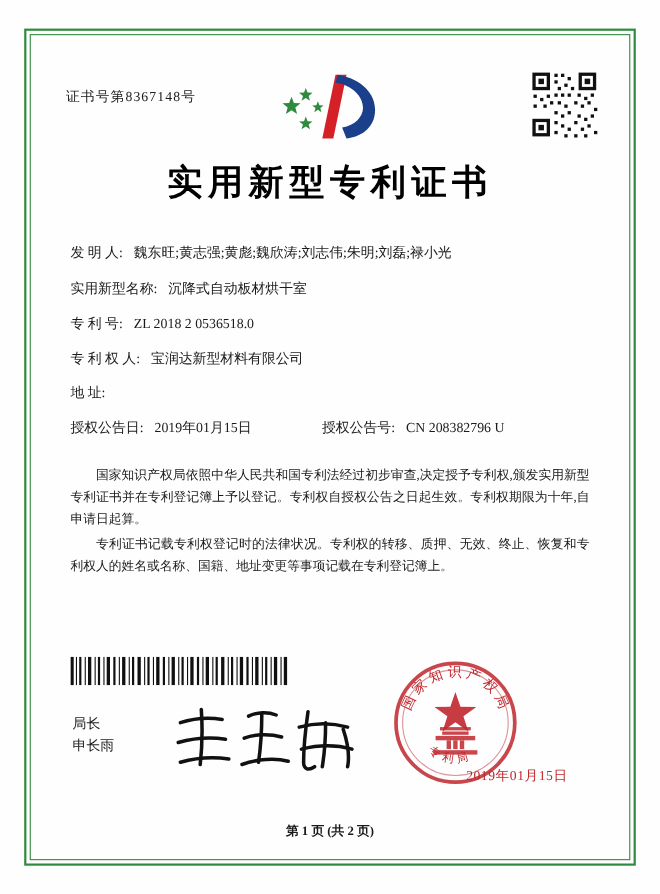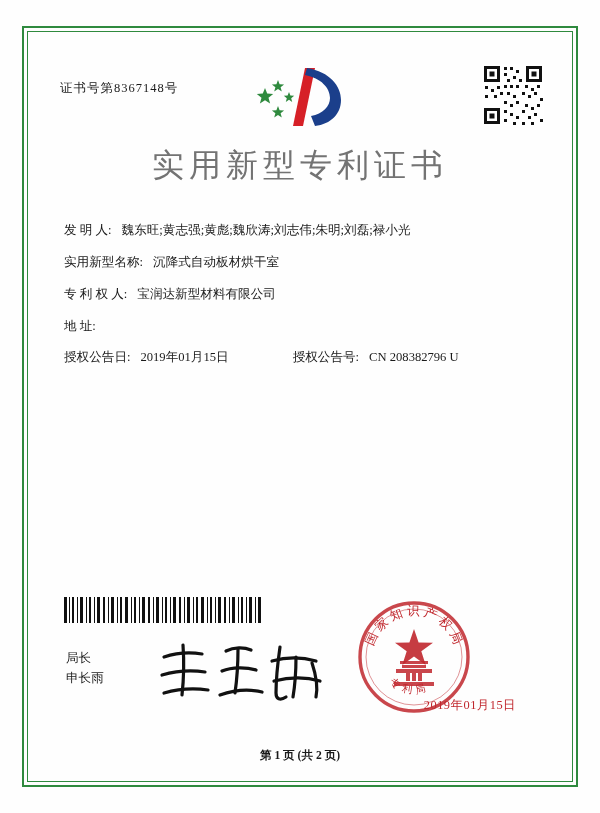--- a/index.html
+++ b/index.html
@@ -74,25 +74,25 @@
     right: 16px;
     top: 20px;
     width: 62px;
     height: 62px;
   }
 
   
   .title {
     text-align: center;
     font-size: 32px;
-    font-weight: normal;
+    font-weight: bold;
     letter-spacing: 5px;
     margin-top: 14px;
     margin-bottom: 6px;
-    color: #737373;
+    color: #000000;
     font-family: "Liberation Serif", "DejaVu Serif", serif;
   }
 
   
   .fields {
     margin-top: 34px;
     padding-left: 24px;
     padding-right: 10px;
   }
   .field-row {
@@ -295,36 +295,44 @@
     <div class="fields">
       <div class="field-row">
         <span class="field-label">发 明 人:</span>
         <span class="field-value">魏东旺;黄志强;黄彪;魏欣涛;刘志伟;朱明;刘磊;禄小光</span>
       </div>
       <div class="field-row">
         <span class="field-label">实用新型名称:</span>
         <span class="field-value">沉降式自动板材烘干室</span>
       </div>
       <div class="field-row">
+        <span class="field-label">专 利 号:</span>
+        <span class="field-value">ZL 2018 2 0536518.0</span>
+      </div>
+      <div class="field-row">
         <span class="field-label">专 利 权 人:</span>
         <span class="field-value">宝润达新型材料有限公司</span>
       </div>
       <div class="field-row">
         <span class="field-label">地 址:</span>
       </div>
       <div class="field-row two-col">
         <span class="field-label">授权公告日:</span>
         <span class="field-value">2019年01月15日</span>
         <span class="col-second">
           <span class="field-label">授权公告号:</span>
           <span class="field-value">CN 208382796 U</span>
         </span>
       </div>
     </div>
 
+    <div class="paragraphs">
+      <p>国家知识产权局依照中华人民共和国专利法经过初步审查,决定授予专利权,颁发实用新型专利证书并在专利登记簿上予以登记。专利权自授权公告之日起生效。专利权期限为十年,自申请日起算。</p>
+      <p>专利证书记载专利权登记时的法律状况。专利权的转移、质押、无效、终止、恢复和专利权人的姓名或名称、国籍、地址变更等事项记载在专利登记簿上。</p>
+    </div>
 
     <div class="bottom">
       <div class="barcode">
         <svg viewBox="0 0 198 26" width="198" height="26">
           <rect x="0" y="0" width="198" height="26" fill="#ffffff"></rect>
           <g fill="#111111">
             <rect x="0" y="0" width="3" height="26"></rect>
               <rect x="5" y="0" width="1" height="26"></rect>
             <rect x="8" y="0" width="2" height="26"></rect>
               <rect x="13" y="0" width="1" height="26"></rect>

